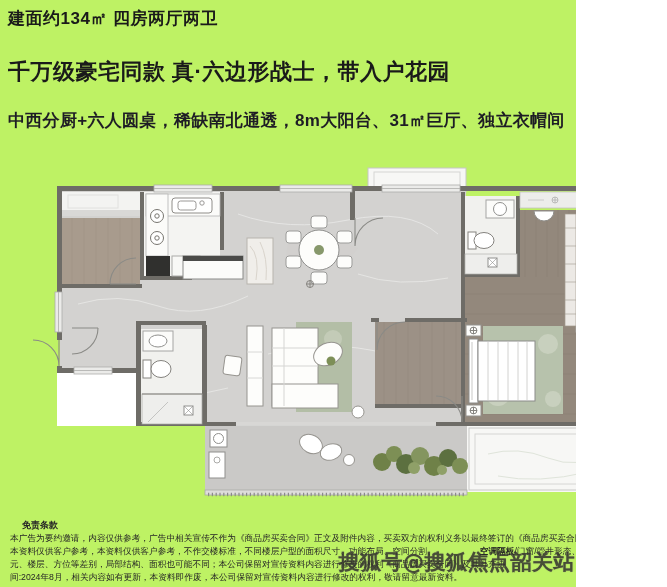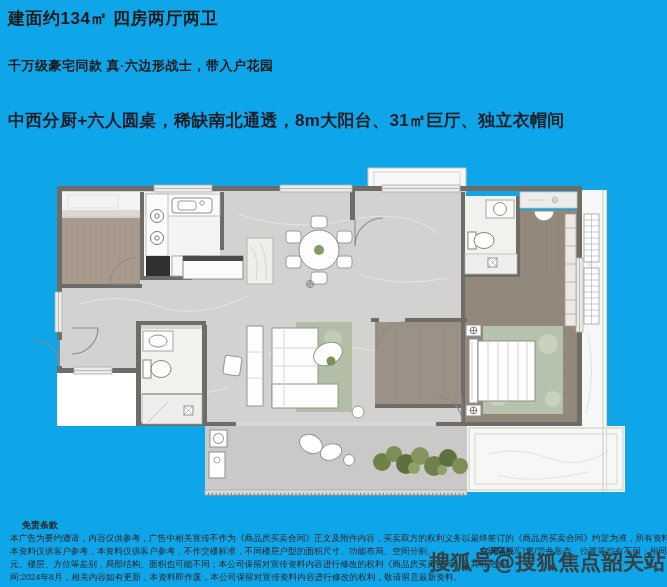--- a/index.html
+++ b/index.html
@@ -1,19 +1,19 @@
 <!DOCTYPE html>
 <html><head>
 <meta charset="utf-8">
 <style>
   html,body{margin:0;padding:0;background:#ffffff;}
-  .page{position:relative;width:667px;height:587px;background:#0ea5e9;overflow:hidden;
+  .page{position:relative;width:576px;height:587px;background:#bef264;overflow:hidden;
         font-family:"Liberation Sans","DejaVu Sans",sans-serif;}
   .h1{position:absolute;left:8px;top:7px;font-size:17px;font-weight:700;color:#1a1a1a;letter-spacing:.5px;white-space:nowrap;}
-  .h2{position:absolute;left:8px;top:57px;font-size:13px;font-weight:700;color:#1a1a1a;letter-spacing:.5px;white-space:nowrap;}
+  .h2{position:absolute;left:8px;top:57px;font-size:22px;font-weight:700;color:#1a1a1a;letter-spacing:.5px;white-space:nowrap;}
   .h3{position:absolute;left:8px;top:109px;font-size:17px;font-weight:700;color:#1e1d25;letter-spacing:.3px;white-space:nowrap;}
   .plan{position:absolute;left:28px;top:154px;width:622px;height:364px;}
   .disclaimer{position:absolute;left:10px;top:519px;width:655px;color:#262626;}
   .disclaimer .t{font-weight:700;font-size:9px;line-height:13px;margin-left:12px;}
   .disclaimer .ln{font-size:8.7px;line-height:13.1px;white-space:nowrap;font-weight:500;letter-spacing:0;}
   .bseg{font-weight:700;margin-left:44px;}
   .watermark{position:absolute;right:1px;top:548px;font-size:21px;font-weight:700;color:#33322f;
              opacity:.85;letter-spacing:.5px;white-space:nowrap;text-shadow:0 0 1px #6b6a66;
              font-family:"DejaVu Sans","Liberation Sans",sans-serif;}
 </style>

